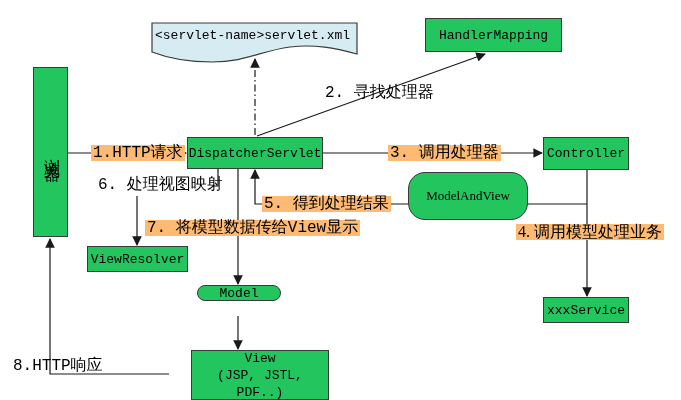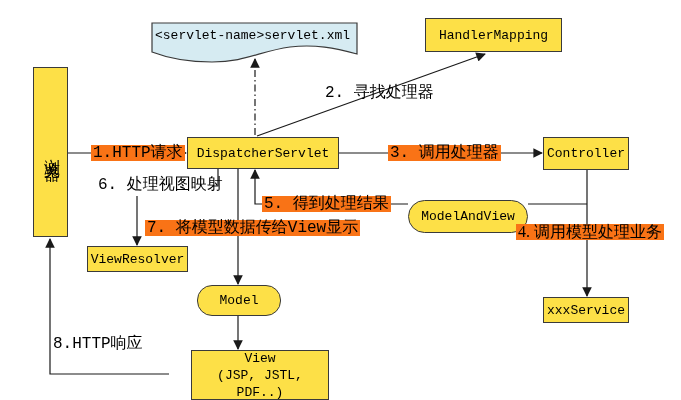--- a/index.html
+++ b/index.html
@@ -3,54 +3,54 @@
 <meta charset="utf-8">
 <style>
   html,body{margin:0;padding:0;background:#fff;}
   #canvas{
     position:relative;width:681px;height:400px;background:#ffffff;overflow:hidden;
     font-family:"Liberation Mono","DejaVu Sans Mono",monospace;color:#000;
   }
   #wires{position:absolute;left:0;top:0;width:681px;height:400px;}
   .node{
     position:absolute;display:flex;align-items:center;justify-content:center;
-    background:#fde047;border:1px solid #3a3a3a;box-sizing:border-box;
+    background:#22c55e;border:1px solid #3a3a3a;box-sizing:border-box;
     font-size:13px;letter-spacing:0px;text-align:center;
   }
   .pill{border-radius:17px;}
   .node.two-line{flex-direction:column;line-height:17px;margin-left:22px;}
   .lbl{
     position:absolute;font-size:16px;line-height:16px;white-space:nowrap;
     font-family:"Liberation Mono","DejaVu Sans Mono",monospace;
   }
-  .lbl.onwire{background:#f97316;padding:0 2px;}
+  .lbl.onwire{background:#fdba74;padding:0 2px;}
   #node-browser{
     left:33px;top:67px;width:35px;height:170px;
     font-size:16px;
   }
   #node-browser .vtext{
     writing-mode:vertical-rl;text-orientation:upright;letter-spacing:4px;
   }
   #node-handler-mapping{left:425px;top:18px;width:137px;height:34px;}
-  #node-dispatcher-servlet{left:187px;top:137px;width:152px;height:32px;}
+  #node-dispatcher-servlet{left:187px;top:137px;width:136px;height:32px;}
   #node-controller{left:543px;top:137px;width:86px;height:33px;}
-  #node-model-and-view{left:408px;top:200px;width:120px;height:33px;}
+  #node-model-and-view{left:408px;top:172px;width:120px;height:48px;font-family:Liberation Serif, serif;}
   #node-view-resolver{left:87px;top:246px;width:101px;height:26px;font-size:13px;}
-  #node-model{left:197px;top:285px;width:84px;height:31px;border-radius:15px;}
+  #node-model{left:197px;top:285px;width:84px;height:16px;border-radius:15px;}
   #node-view{left:169px;top:350px;width:138px;height:50px;}
   #node-xxx-service{left:543px;top:297px;width:86px;height:26px;}
   #lbl-servlet-xml{left:155px;top:28px;width:200px;font-size:13px;}
   #lbl-http-request{left:91px;top:145px;}
   #lbl-find-handler{left:325px;top:85px;}
   #lbl-invoke-handler{left:388px;top:145px;}
   #lbl-invoke-model{left:516px;top:224px;font-family:Liberation Serif, serif;}
   #lbl-get-result{left:262px;top:196px;}
   #lbl-view-mapping{left:98px;top:177px;}
   #lbl-pass-model{left:145px;top:220px;}
-  #lbl-http-response{left:13px;top:336px;margin-left:40px;}
+  #lbl-http-response{left:13px;top:358px;}
 </style>
 </head>
 <body>
 
 <div id="canvas">
 
   <svg id="wires" viewBox="0 0 681 400" xmlns="http://www.w3.org/2000/svg">
     <defs>
       <marker id="arr" viewBox="0 0 10 10" refX="9" refY="5" markerWidth="9" markerHeight="8" orient="auto-start-reverse">
         <path d="M0,0 L10,5 L0,10 z" fill="#1a1a1a"></path>

